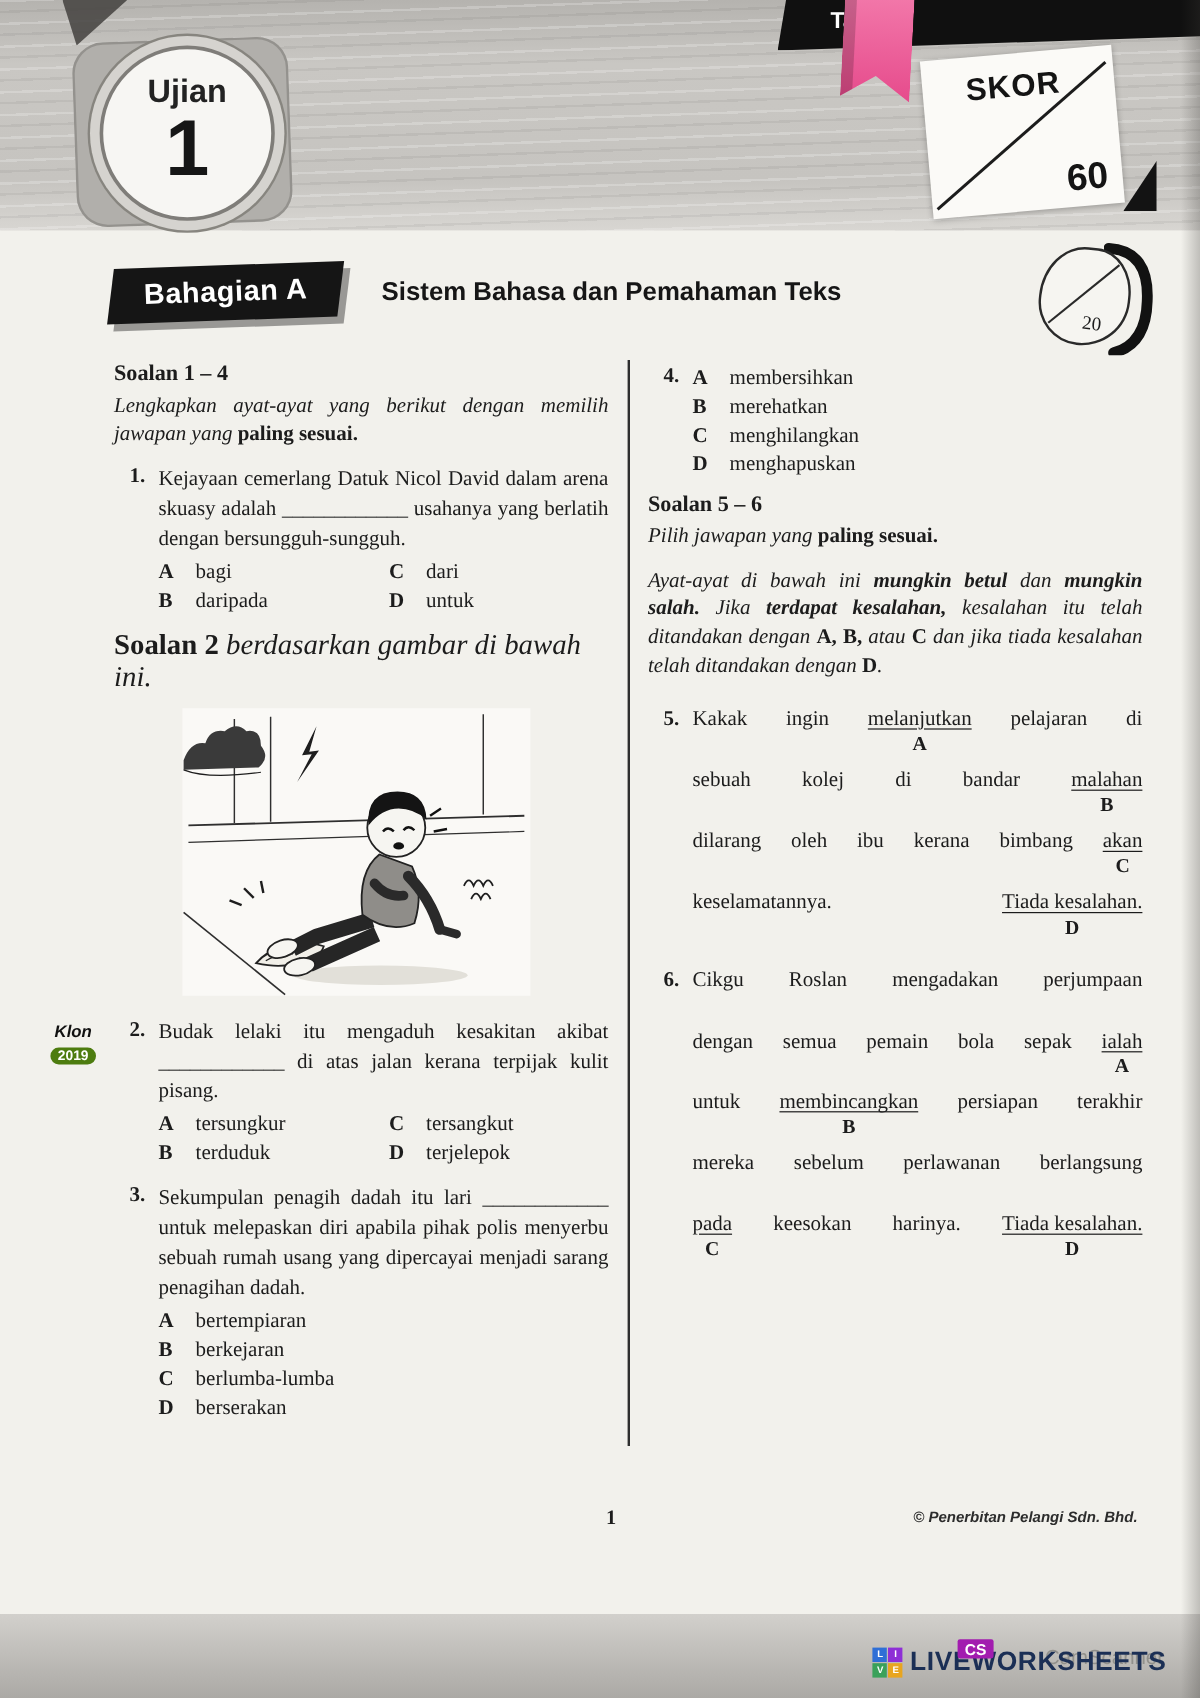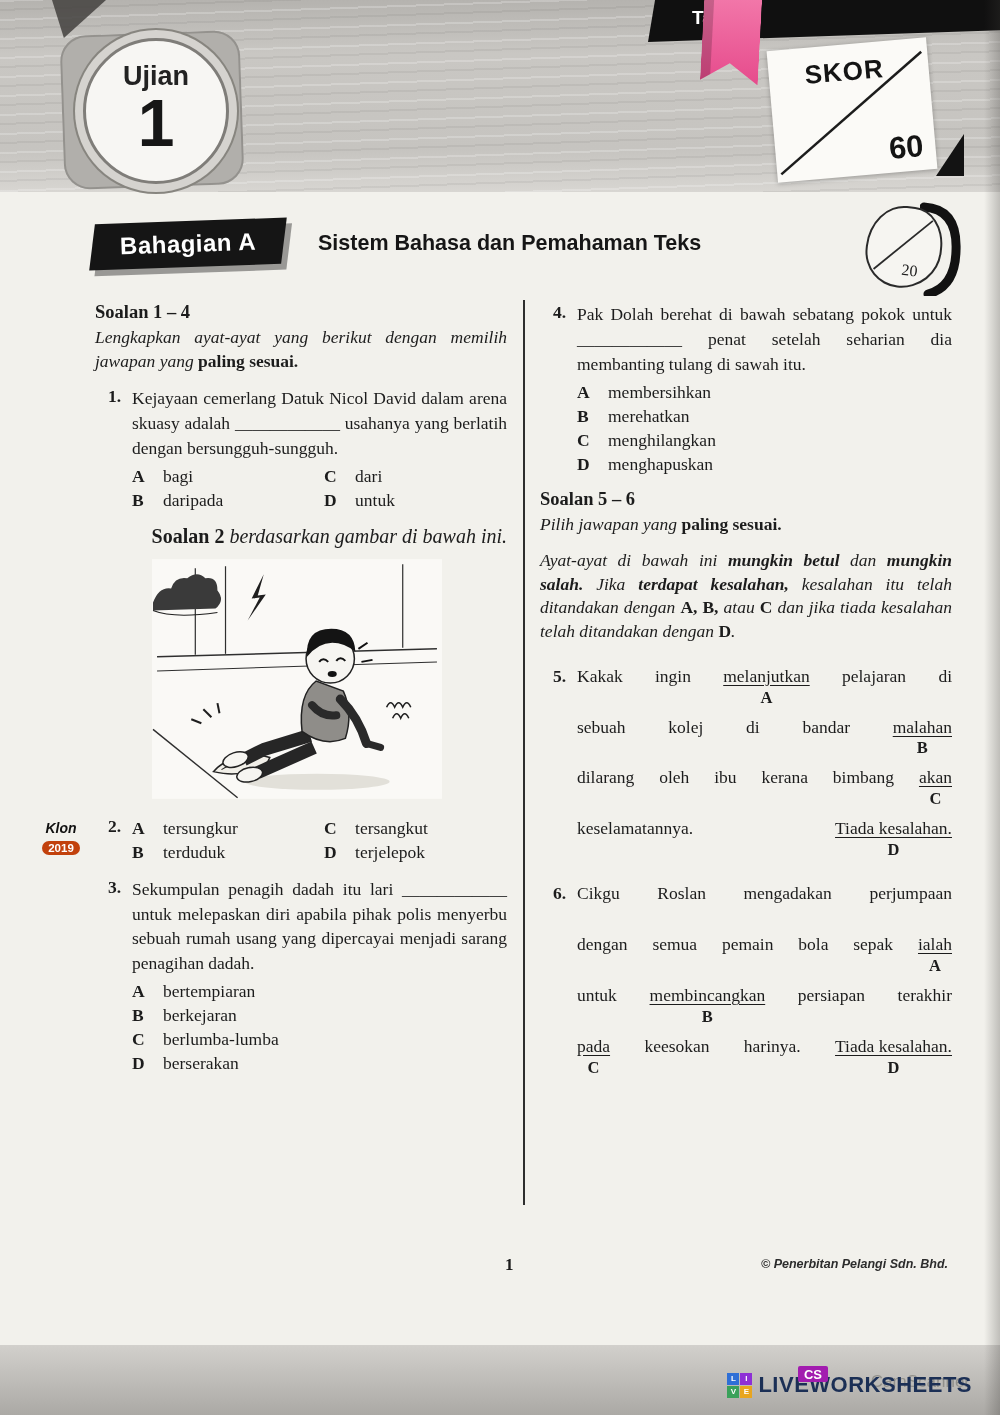--- a/index.html
+++ b/index.html
@@ -61,27 +61,27 @@
   .instr i{font-style:italic;}
   .instr b{font-weight:700;}
   .q{display:flex;gap:11px;margin-bottom:14px;position:relative;}
   .qnum{font-weight:700;width:26px;text-align:right;flex:none;}
   .qbody{flex:1;min-width:0;}
   .qtext{line-height:1.42;text-align:justify;margin-bottom:5px;}
   .opts2{display:grid;grid-template-columns:1.05fr 1fr;row-gap:3px;margin-top:2px;}
   .opts1{display:flex;flex-direction:column;gap:3px;margin-top:2px;}
   .opt{display:flex;gap:15px;}
   .ol{font-weight:700;min-width:16px;}
-  .s2head{margin:4px 0 10px 0;font-size:20px;text-align:right;}
+  .s2head{margin:4px 0 10px 0;font-size:24px;}
   .s2head b{font-weight:700;}
   .s2head i{font-style:italic;}
   .illu-wrap{margin:4px 0 16px 56px;width:292px;height:242px;}
   .klon{position:absolute;left:-60px;top:4px;width:52px;text-align:center;}
   .klon-top{font:italic 800 14px "Liberation Sans",sans-serif;color:#111;}
-  .klon-year{display:inline-block;background:#c2410c;color:#fff;border-radius:9px;
+  .klon-year{display:inline-block;background:#4d7c0f;color:#fff;border-radius:9px;
         font:700 11.5px "Liberation Sans",sans-serif;padding:1px 6px;margin-top:1px;}
   
   .uline{position:relative;line-height:1.25;margin-bottom:29px;text-align:justify;text-align-last:justify;}
   .um{position:relative;display:inline-block;}
   .uw{text-decoration:underline;text-underline-offset:3px;}
   .mk{position:absolute;left:50%;top:calc(100% + 2px);transform:translateX(-50%);
       font-weight:700;font-size:16.5px;line-height:1;}
   
   .page-number{position:absolute;left:505px;top:1255px;font:700 17px "Liberation Serif",serif;}
   .publisher{position:absolute;right:52px;top:1257px;font:italic 700 12.5px "Liberation Sans",sans-serif;color:#2c2c2c;}
@@ -222,20 +222,21 @@
       </svg>
     </div>
 
     <div class="q">
       <div class="klon">
         <div class="klon-top">Klon</div>
         <div class="klon-year">2019</div>
       </div>
       <div class="qnum">2.</div>
       <div class="qbody">
+        <p class="qtext">Budak lelaki itu mengaduh kesakitan akibat ____________ di atas jalan kerana terpijak kulit pisang.</p>
         <div class="opts2">
           <div class="opt">
               <span class="ol">A</span>
               <span>tersungkur</span>
             </div>
           <div class="opt">
               <span class="ol">C</span>
               <span>tersangkut</span>
             </div>
           <div class="opt">
@@ -274,21 +275,20 @@
         </div>
       </div>
     </div>
   </div>
 
   <div class="col col-right">
 
     <div class="q">
       <div class="qnum">4.</div>
       <div class="qbody">
-        <p class="qtext">Pak Dolah berehat di bawah sebatang pokok untuk ____________ penat setelah seharian dia membanting tulang di sawah itu.</p>
         <div class="opts1">
           <div class="opt">
               <span class="ol">A</span>
               <span>membersihkan</span>
             </div>
           <div class="opt">
               <span class="ol">B</span>
               <span>merehatkan</span>
             </div>
           <div class="opt">
@@ -318,20 +318,21 @@
         <div class="uline"><span>keselamatannya. </span><span class="um"><span class="uw">Tiada kesalahan.</span><span class="mk">D</span></span><span></span></div>
       </div>
     </div>
 
     <div class="q" style="margin-top:14px;">
       <div class="qnum">6.</div>
       <div class="qbody">
         <div class="uline"><span>Cikgu Roslan mengadakan perjumpaan</span></div>
         <div class="uline"><span>dengan semua pemain bola sepak </span><span class="um"><span class="uw">ialah</span><span class="mk">A</span></span></div>
         <div class="uline"><span>untuk </span><span class="um"><span class="uw">membincangkan</span><span class="mk">B</span></span><span> persiapan terakhir</span></div>
+        <div class="uline"><span>mereka sebelum perlawanan berlangsung</span></div>
         <div class="uline"><span class="um"><span class="uw">pada</span><span class="mk">C</span></span><span> keesokan harinya. </span><span class="um"><span class="uw">Tiada kesalahan.</span><span class="mk">D</span></span></div>
       </div>
     </div>
   </div>
 
   <div class="page-number">1</div>
   <div class="publisher">© Penerbitan Pelangi Sdn. Bhd.</div>
 
   <div class="bottom-band"></div>
   <div class="cam-text">CamScanner</div>

